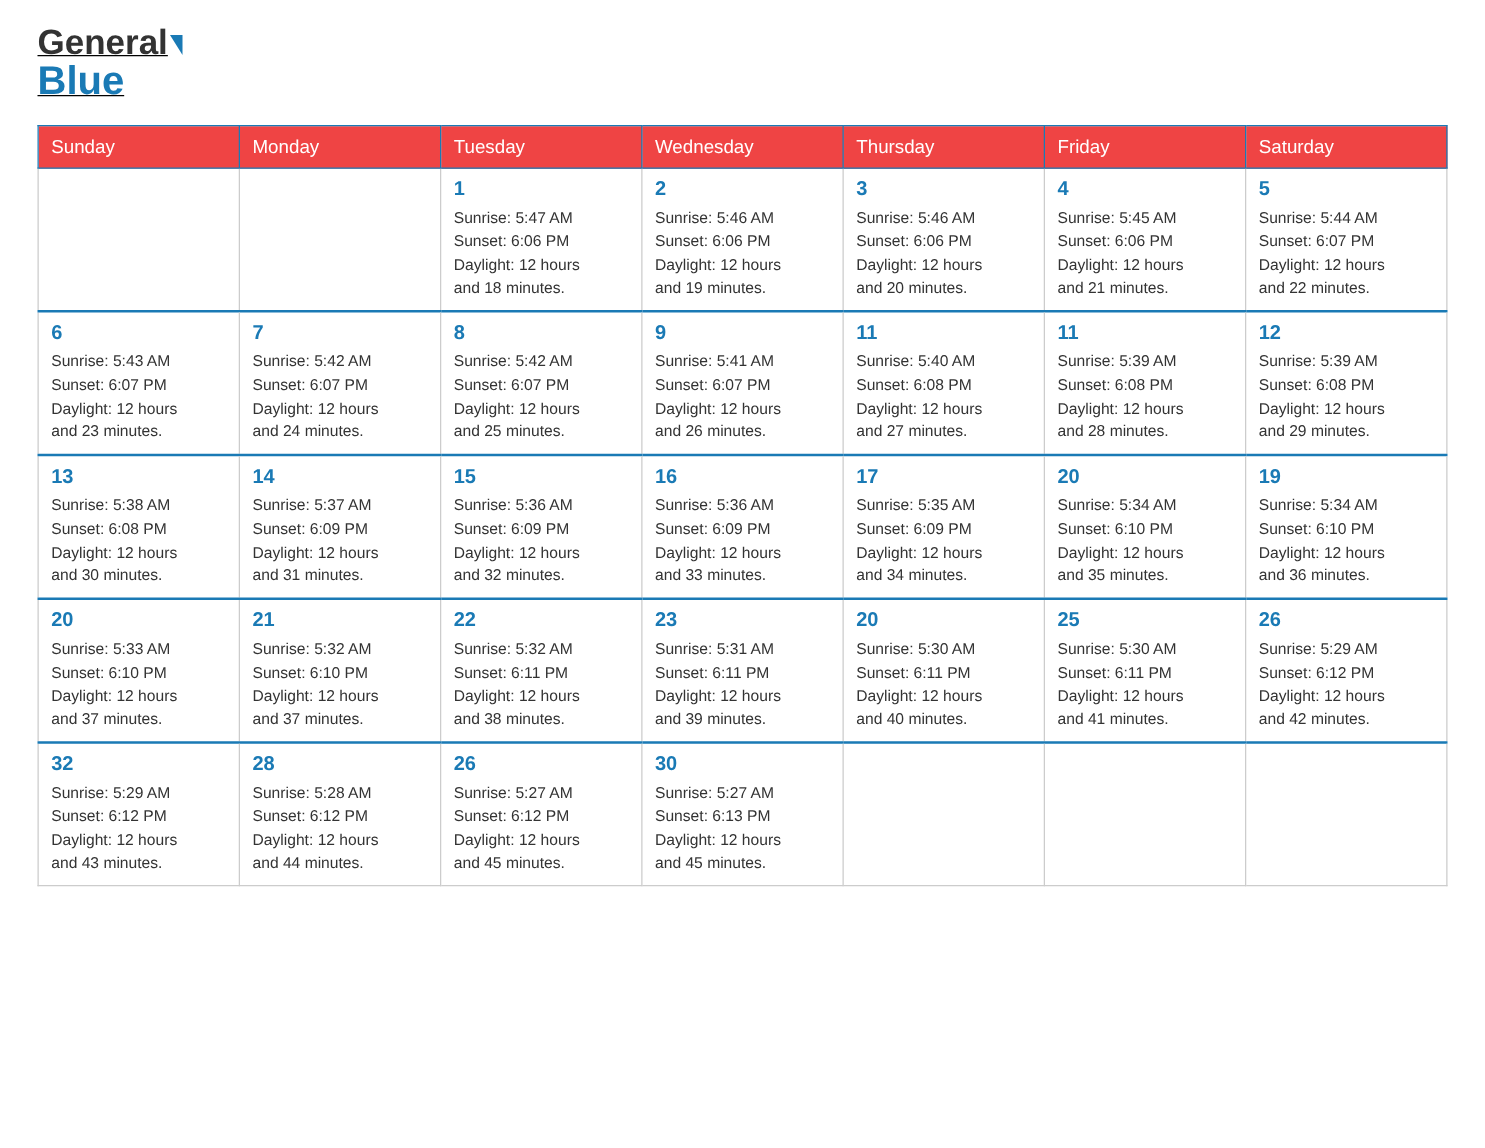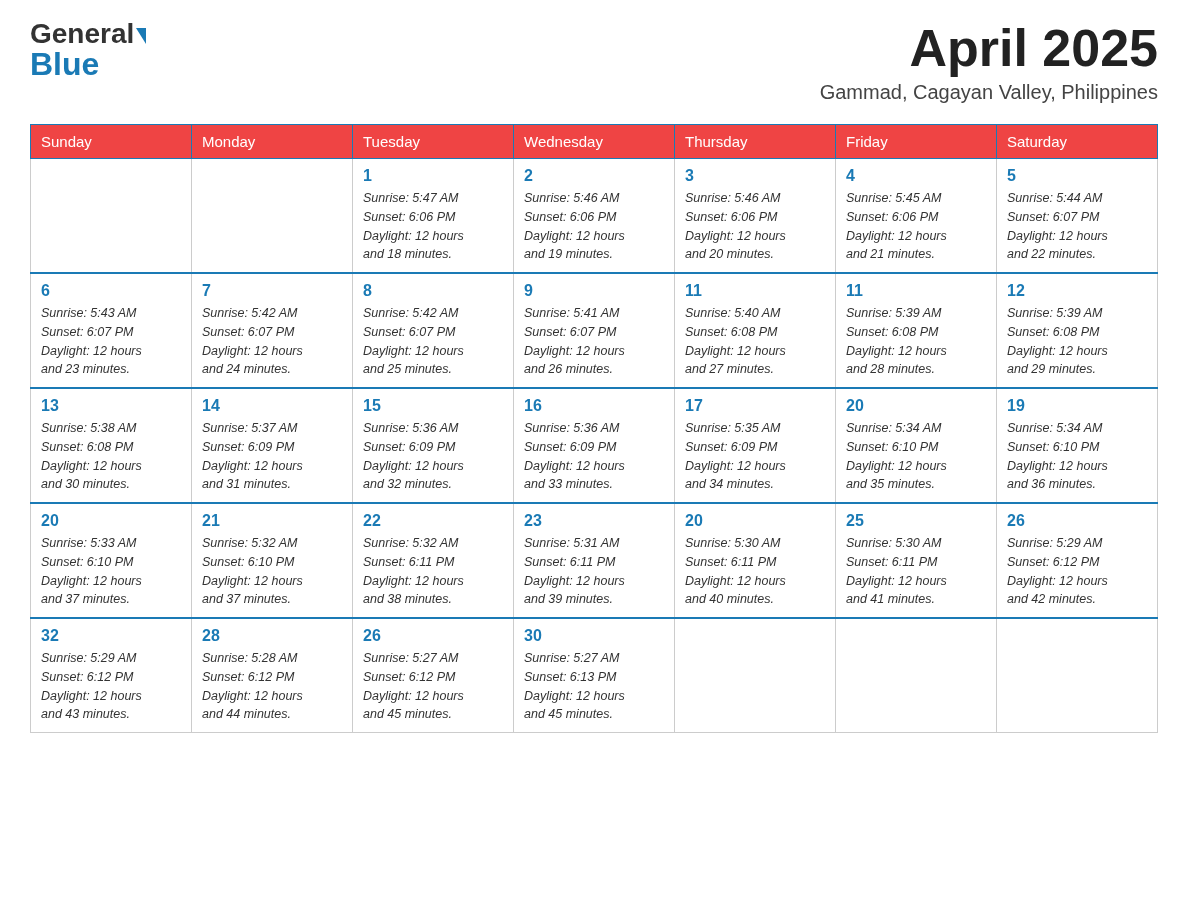--- a/index.html
+++ b/index.html
@@ -5,23 +5,24 @@
     * { margin: 0; padding: 0; box-sizing: border-box; }
     body {
       font-family: Arial, sans-serif;
       background: #fff;
       padding: 20px 30px;
       width: 1188px;
       min-height: 918px;
     }
     .header {
       display: flex;
-      justify-content: space-between;
+      justify-content: flex-start;
       align-items: flex-start;
       margin-bottom: 20px;
+      text-decoration: underline;
     }
     .logo {
       display: flex;
       flex-direction: column;
       align-items: flex-start;
     }
     .logo-general {
       font-size: 28px;
       font-weight: bold;
       color: #333;
@@ -86,42 +87,37 @@
     .day-number {
       font-size: 16px;
       color: #1a7ab5;
       font-weight: bold;
       margin-bottom: 4px;
     }
     .day-info {
       font-size: 12.5px;
       color: #333;
       line-height: 1.5;
-      font-style: italic;
     }
     .row-divider td {
       border-top: 2px solid #1a7ab5;
     }
   </style>
 </head>
 <body>
 
 <div class="header">
   <div class="logo">
     <div>
       <span class="logo-general">General<span class="logo-triangle"></span></span>
     </div>
     <div>
       <span class="logo-blue">Blue</span>
     </div>
   </div>
-  <div class="title-section">
-    <div class="month-title">April 2025</div>
-    <div class="location">Gammad, Cagayan Valley, Philippines</div>
-  </div>
 </div>
 
 <table class="calendar">
   <thead>
     <tr>
     <th>Sunday</th>
         <th>Monday</th>
         <th>Tuesday</th>
         <th>Wednesday</th>
         <th>Thursday</th>

